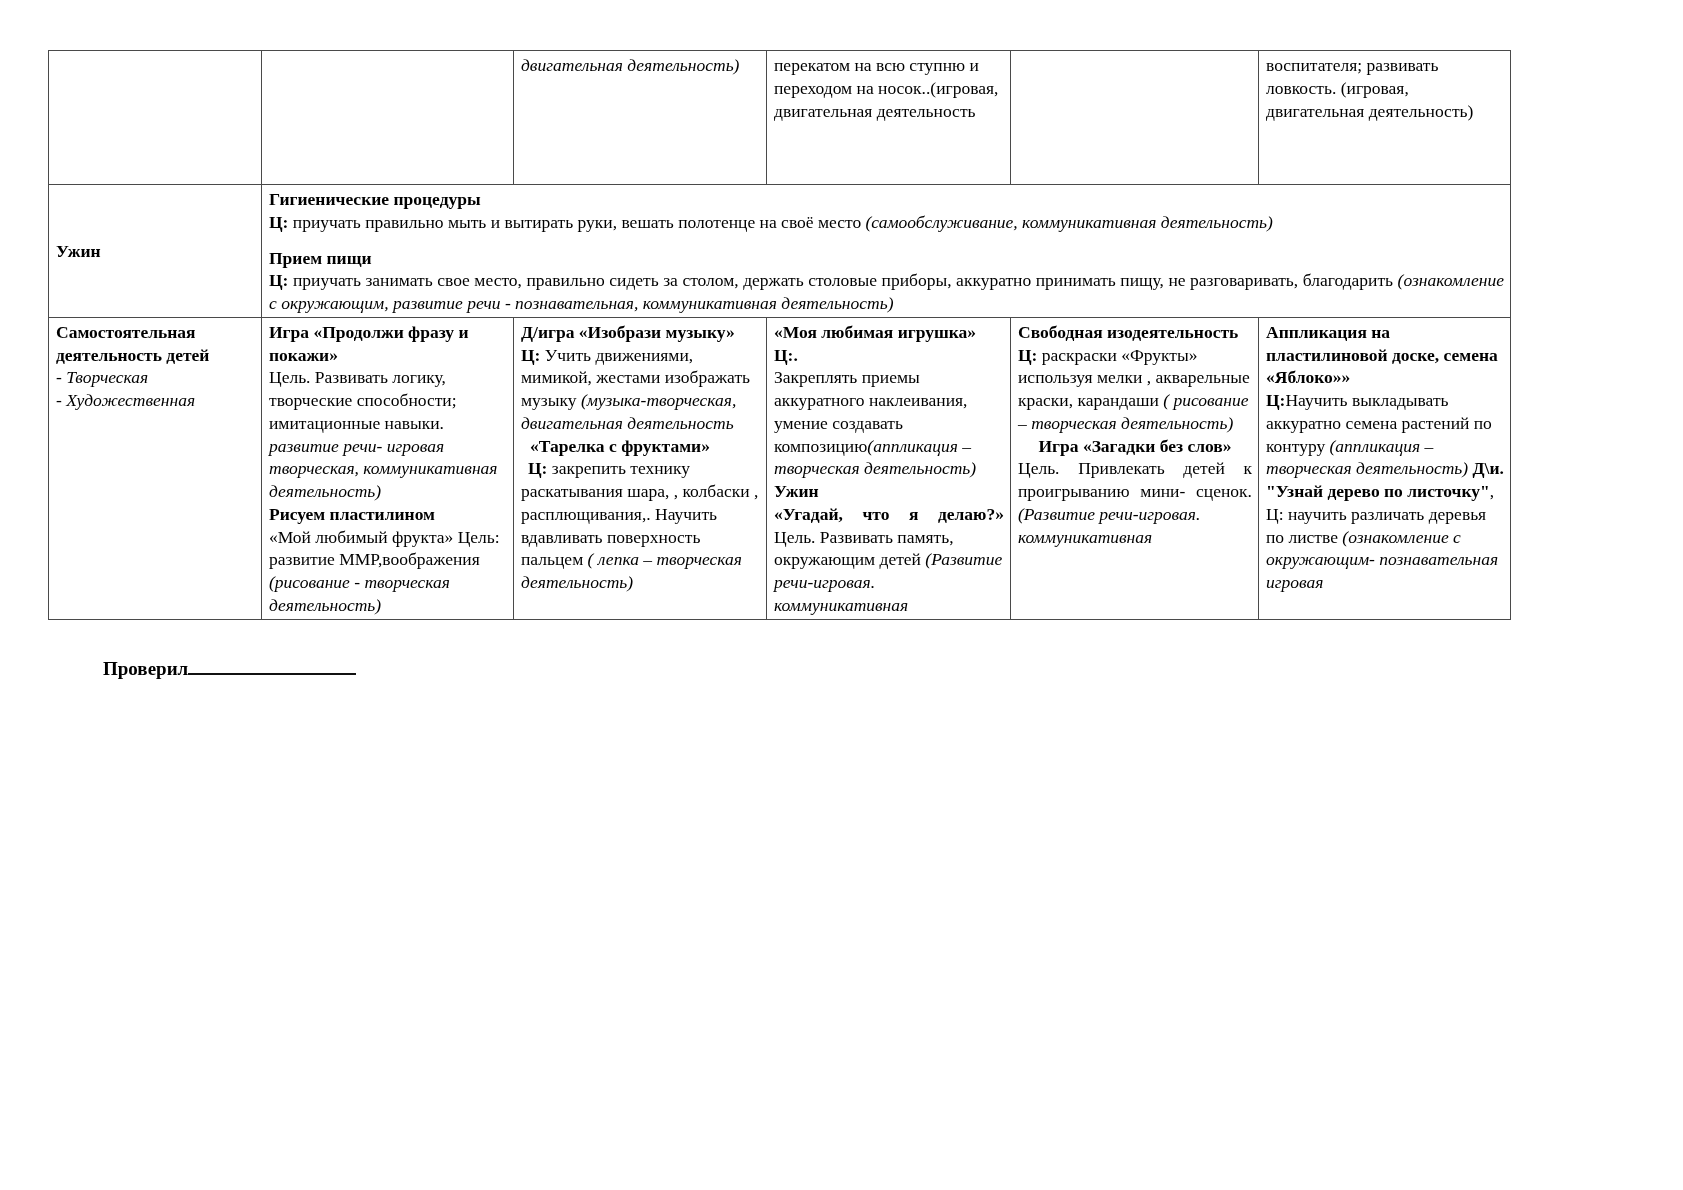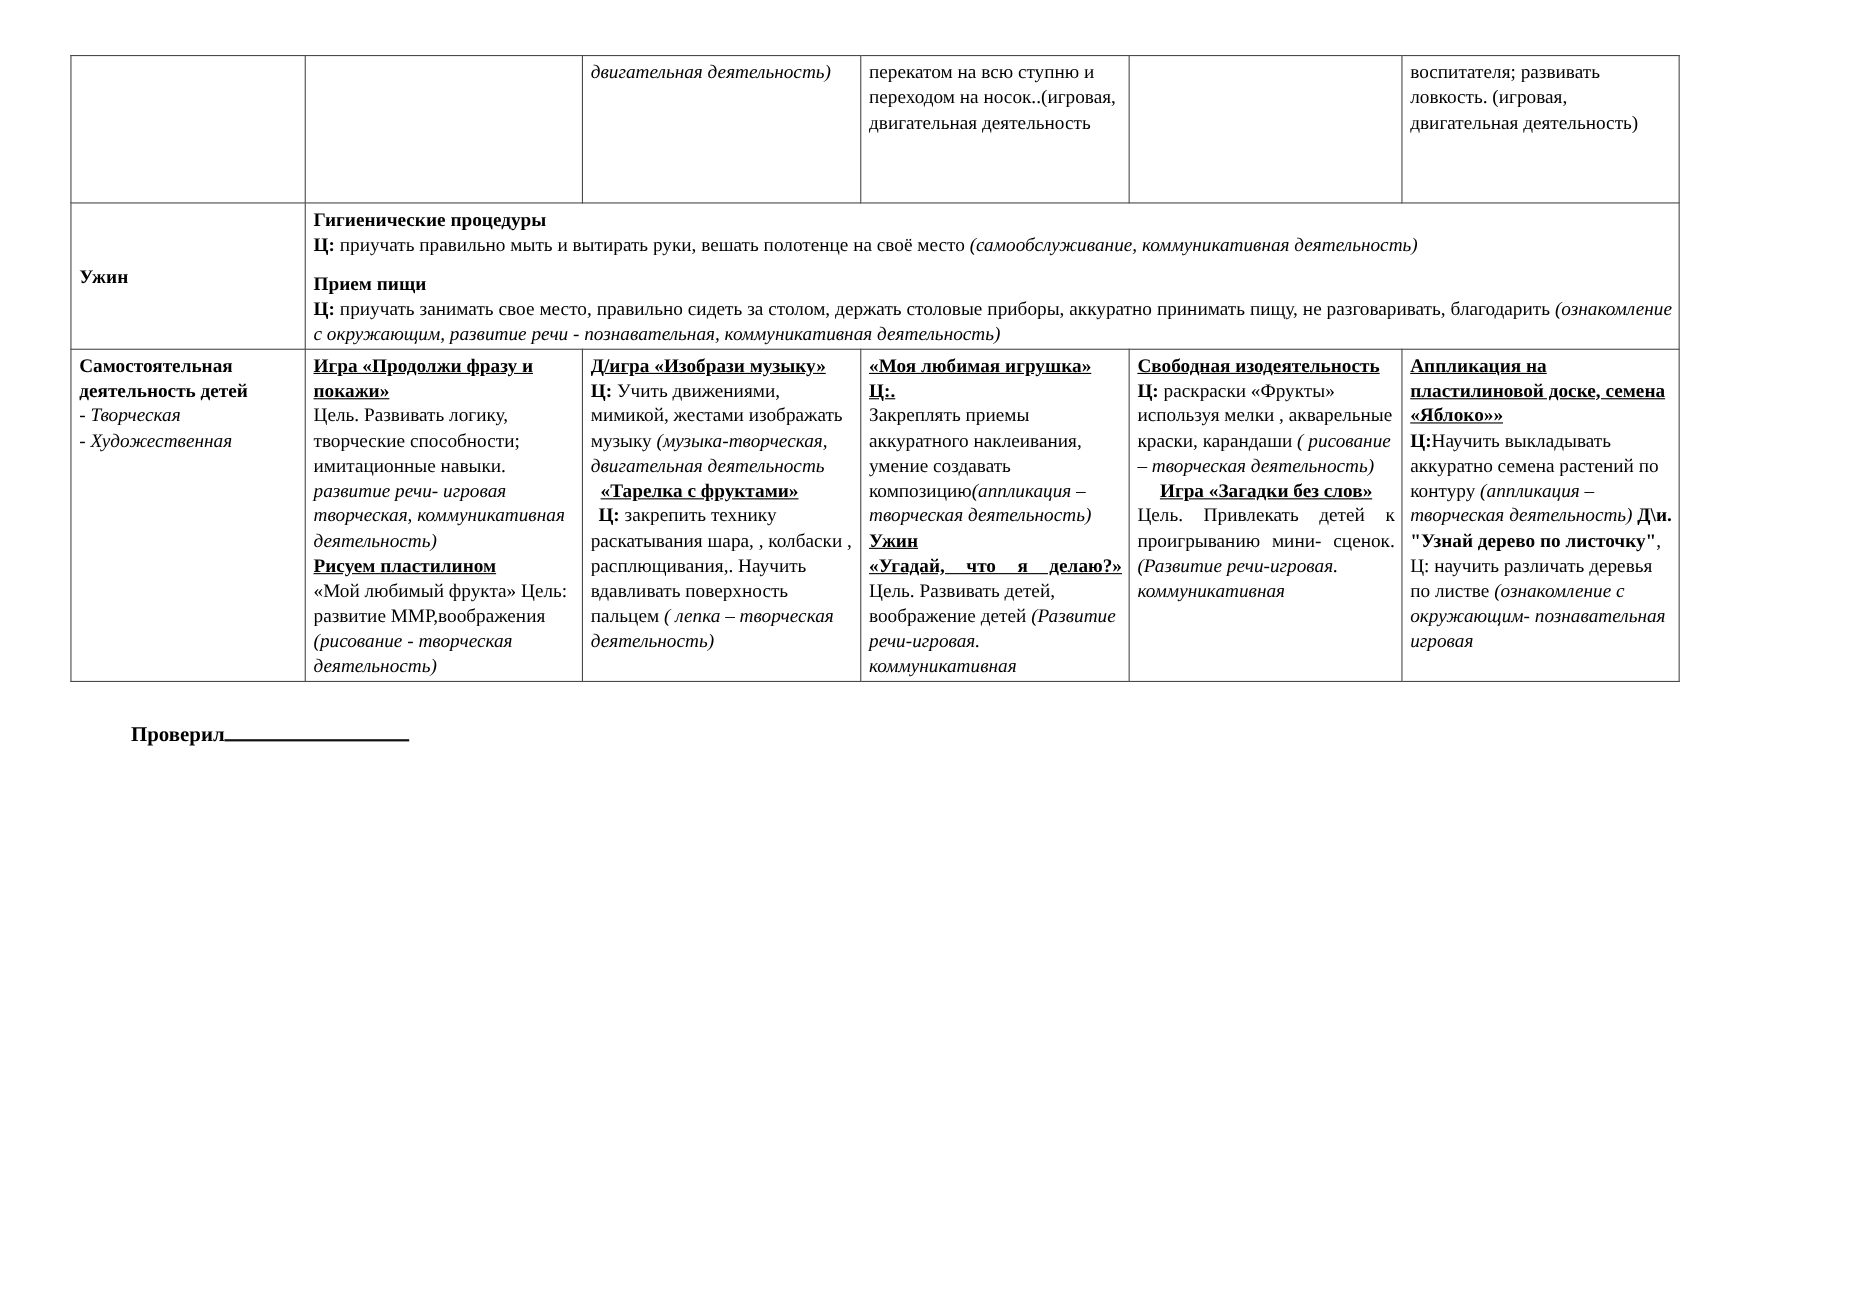--- a/index.html
+++ b/index.html
@@ -14,21 +14,21 @@
     font-family: "Liberation Serif", "DejaVu Serif", serif;
     color: #000000;
     overflow: hidden;
   }
 
   .page {
     position: relative;
     width: 1360px;
     height: 1190px;
     box-sizing: border-box;
-    padding: 50px 170px 0 64px;
+    padding: 50px 170px 0 48px;
   }
 
   table.plan {
     width: 1462px;
     border-collapse: collapse;
     table-layout: fixed;
     font-size: 17.5px;
     line-height: 1.30;
   }
 
@@ -46,21 +46,21 @@
   col.c2 { width: 253px; }
   col.c3 { width: 244px; }
   col.c4 { width: 248px; }
   col.c5 { width: 252px; }
 
   .b   { font-weight: bold; }
   .i   { font-style: italic; }
   .center { text-align: center; }
   .just { text-align: justify; text-align-last: left; }
 
-  .cell-title { font-weight: bold; display: block; text-decoration: underline; }
+  .cell-title { font-weight: bold; display: block; }
   .indent { display: block; }
 
   .row-tall td { height: 128px; }
 
   .footer-sign {
     margin-top: 38px;
     padding-left: 55px;
     font-size: 19px;
     font-weight: bold;
     font-family: "Liberation Serif", "DejaVu Serif", serif;
@@ -133,21 +133,21 @@
         <td>
           <span class="cell-title">Д/игра «Изобрази музыку»</span><span class="b">Ц:</span><span> Учить движениями, мимикой, жестами изображать музыку</span>
           <span class="i">(музыка-творческая, двигательная деятельность</span>
           <span class="cell-title" style="padding-left:9px">«Тарелка с фруктами»</span><span style="padding-left:7px" class="b">Ц:</span><span> закрепить технику раскатывания шара, , колбаски , расплющивания,. Научить вдавливать поверхность пальцем</span>
           <span class="i">( лепка – творческая деятельность)</span>
         </td>
 
         <td>
           <span class="cell-title">«Моя любимая игрушка»  Ц:.</span><span>Закреплять приемы аккуратного наклеивания, умение создавать композицию</span><span class="i">(аппликация – творческая деятельность)</span>
           <span class="cell-title">Ужин</span>
-          <span class="cell-title just" style="text-align-last:justify">«Угадай, что я делаю?»</span><span>Цель. Развивать детей, воображение детей</span>
+          <span class="cell-title just" style="text-align-last:justify">«Угадай, что я делаю?»</span><span>Цель. Развивать память, окружающим детей</span>
           <span class="i">(Развитие речи-игровая. коммуникативная</span>
         </td>
 
         <td>
           <span class="cell-title">Свободная изодеятельность</span><span class="b">Ц:</span><span> раскраски «Фрукты» используя мелки , акварельные краски, карандаши </span><span class="i">( рисование – творческая деятельность)</span>
           <span class="cell-title center">Игра «Загадки без слов»</span>
           <span class="just" style="display:block;text-align-last:justify">Цель.  Привлекать детей к проигрыванию мини- сценок.</span><span class="i">(Развитие речи-игровая. коммуникативная</span>
         </td>
 
         <td>

